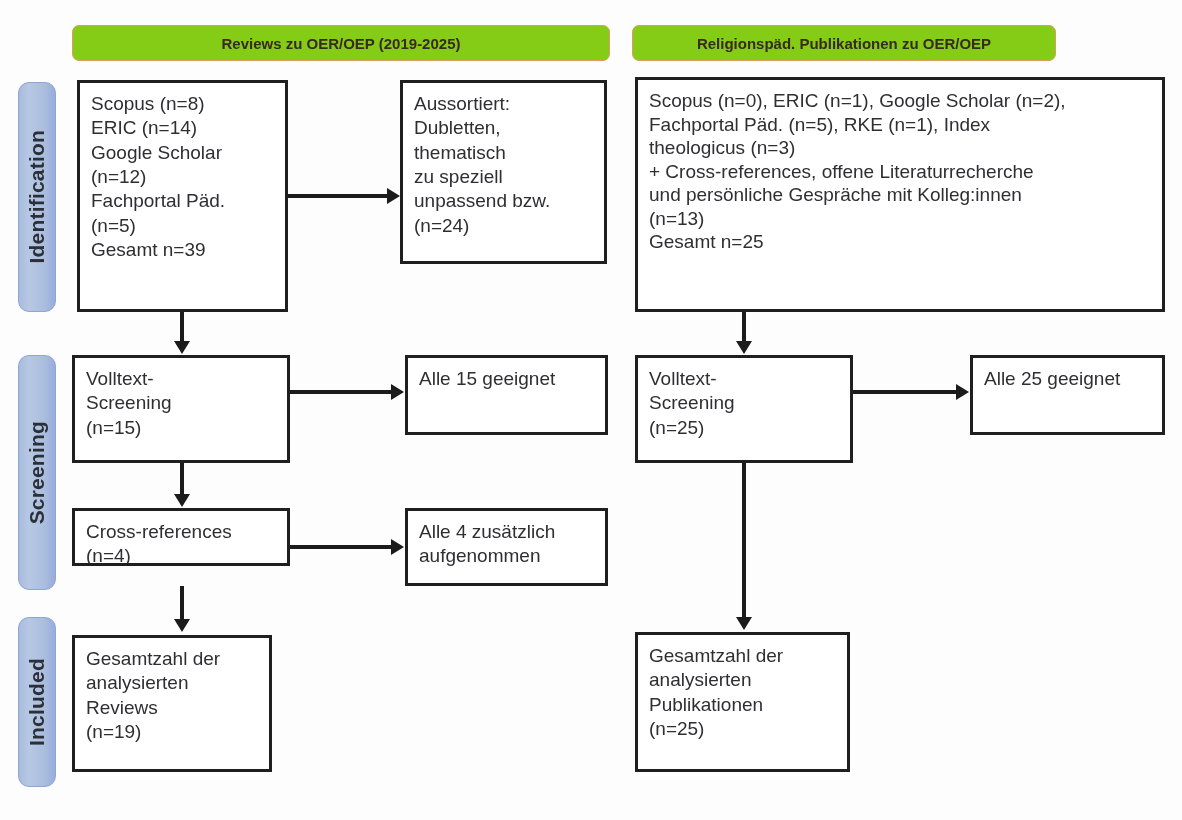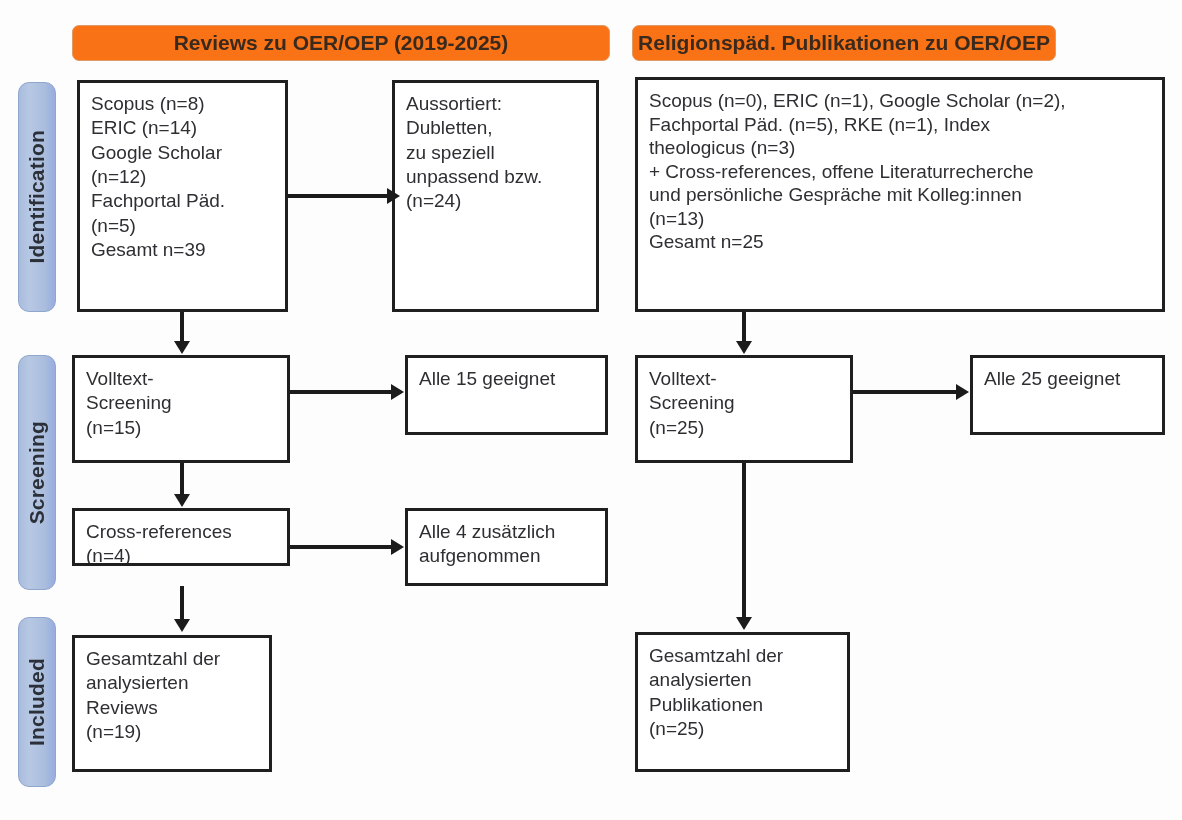--- a/index.html
+++ b/index.html
@@ -38,28 +38,28 @@
     font-size: 21px;
     color: #2b2f38;
     letter-spacing: 0.2px;
     white-space: nowrap;
   }
 
   
   .col-header {
     position: absolute;
     box-sizing: border-box;
-    background: #f97316;
+    background: #84cc16;
     border: 1px solid #e09a67;
     border-radius: 7px;
     display: flex;
     align-items: center;
     justify-content: center;
     font-weight: bold;
-    font-size: 21px;
+    font-size: 15px;
     color: #3a2a1e;
     white-space: nowrap;
     text-align: center;
   }
 
   
   .box {
     position: absolute;
     box-sizing: border-box;
     background: #ffffff;
@@ -125,23 +125,24 @@
   <div class="box" style="left:77px; top:80px; width:211px; height:232px;">
     <div class="line">Scopus (n=8)</div>
     <div class="line">ERIC (n=14)</div>
     <div class="line">Google Scholar</div>
     <div class="line">(n=12)</div>
     <div class="line">Fachportal Päd.</div>
     <div class="line">(n=5)</div>
     <div class="line">Gesamt n=39</div>
   </div>
 
-  <div class="box" style="left:392px; top:80px; width:207px; height:232px;">
+  <div class="box" style="left:400px; top:80px; width:207px; height:184px;">
     <div class="line">Aussortiert:</div>
     <div class="line">Dubletten,</div>
+    <div class="line">thematisch</div>
     <div class="line">zu speziell</div>
     <div class="line">unpassend bzw.</div>
     <div class="line">(n=24)</div>
   </div>
 
   <div class="h-line" style="left:288px; top:194px; width:100px;"></div>
   <div class="arrow-right" style="left:387px; top:188px;"></div>
 
   <div class="v-line" style="left:180px; top:312px; height:30px;"></div>
   <div class="arrow-down" style="left:174px; top:341px;"></div>

